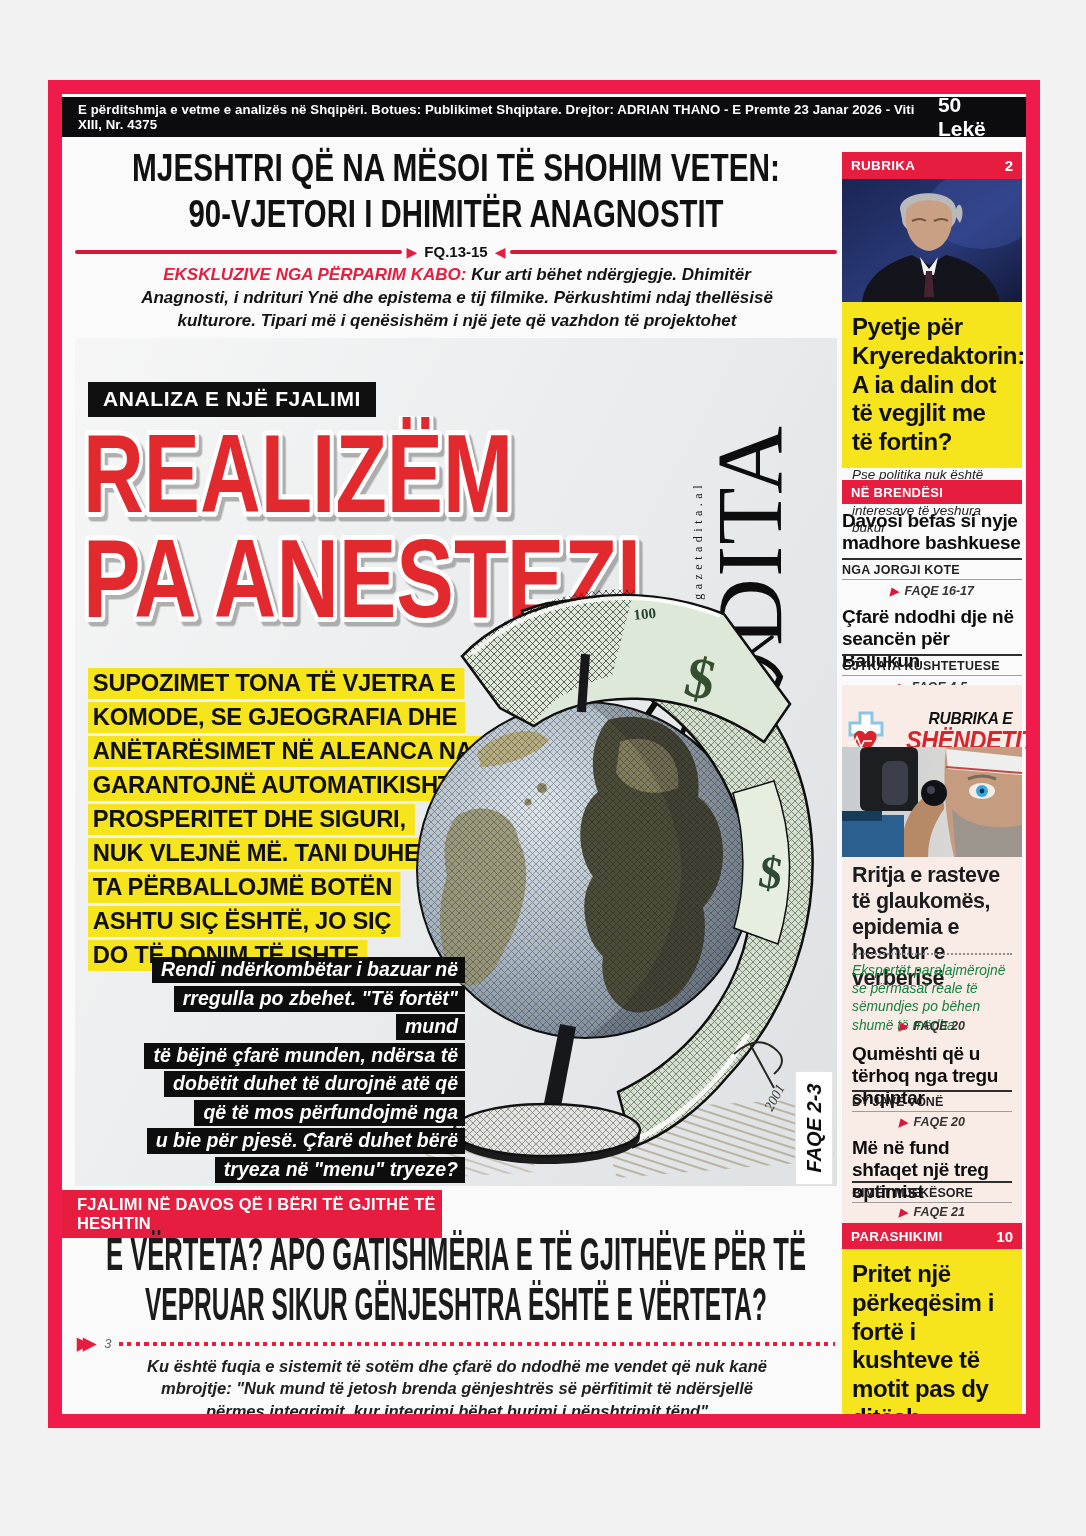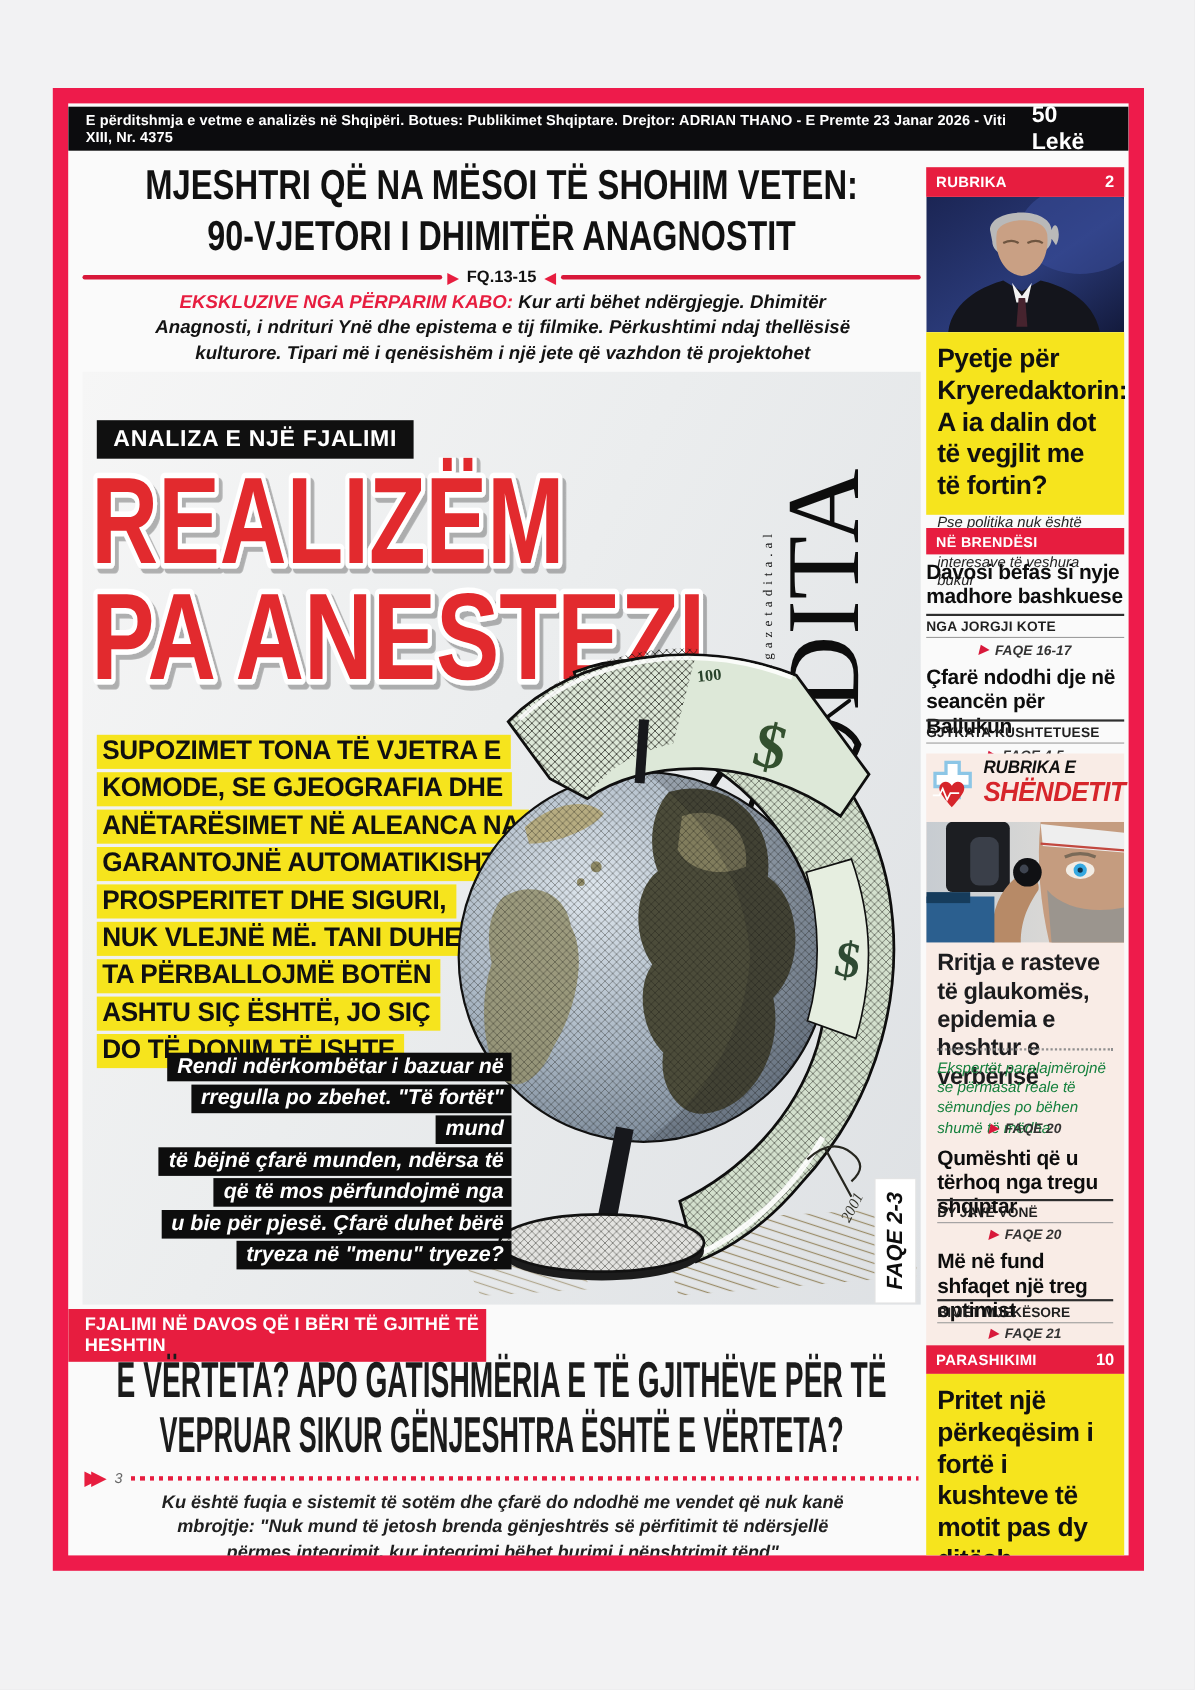--- a/index.html
+++ b/index.html
@@ -69,21 +69,21 @@
   .sb-yellow{left:780px;width:180px;background:#f6e41d;padding:11px 10px;box-sizing:border-box;}
   .sb-ytitle{font-size:24px;font-weight:800;line-height:1.2;color:#101010;letter-spacing:-.4px;}
   .sb-ydeck{margin-top:9px;font-style:italic;font-size:13.5px;line-height:1.32;color:#222;font-weight:500;}
   .sb-title{left:780px;width:180px;font-size:19px;font-weight:800;line-height:1.17;color:#0d0d0d;letter-spacing:-.3px;}
   .sb-byline{left:780px;width:180px;border-top:2px solid #2e2e2e;border-bottom:1px solid #9d9d9d;
              font-size:12.5px;font-weight:800;color:#1f1f1f;padding:3px 0 2px;letter-spacing:.2px;}
   .sb-page{left:780px;width:180px;display:flex;justify-content:center;align-items:center;gap:6px;
            font-style:italic;font-weight:700;font-size:12.5px;color:#333;}
   .tri{color:#d8183a;font-size:11px;line-height:1;}
   .health{left:780px;top:591px;width:180px;height:538px;background:#f9ece6;}
-  .hlogo{position:absolute;left:2px;top:4px;display:flex;align-items:center;gap:4px;}
+  .hlogo{position:absolute;left:2px;top:24px;display:flex;align-items:center;gap:16px;text-align:center;}
   .hlogo-txt{transform:scaleX(.94);transform-origin:left;}
   .hlogo-l1{font-style:italic;font-weight:800;font-size:16.5px;color:#101010;letter-spacing:-.2px;}
   .hlogo-l2{font-style:italic;font-weight:800;font-size:25px;color:#d6252b;letter-spacing:-.5px;margin-top:-2px;}
   .h-title{position:absolute;left:10px;top:178px;width:162px;font-size:21.5px;font-weight:700;
            color:#1c1c1e;line-height:1.2;letter-spacing:-.4px;}
   .h-dots{position:absolute;left:10px;top:268px;width:160px;border-top:2px dotted #8f8f8f;}
   .h-deck{position:absolute;left:10px;top:277px;width:160px;font-style:italic;font-size:13.8px;
           line-height:1.32;color:#15803d;}
   .h-page{position:absolute;width:180px;display:flex;justify-content:center;align-items:center;gap:6px;
           font-style:italic;font-weight:700;font-size:12.5px;color:#333;}
@@ -216,20 +216,21 @@
           <g>
             <path d="M 352,498 q 22,-20 40,-6 q 16,12 0,26 M 368,488 l 24,44" stroke="#26261f" stroke-width="2" fill="none"></path>
             <text x="390" y="556" font-size="14" font-style="italic" fill="#33332a" font-family="Liberation Serif,serif" transform="rotate(-62 390 556)">2001</text>
           </g>
         </svg>
 
         <div class="abs quote">
           <div class="qline"><span class="q">Rendi ndërkombëtar i bazuar në</span></div>
           <div class="qline"><span class="q">rregulla po zbehet. "Të fortët" mund</span></div>
           <div class="qline"><span class="q">të bëjnë çfarë munden, ndërsa të</span></div>
+          <div class="qline"><span class="q">dobëtit duhet të durojnë atë që</span></div>
           <div class="qline"><span class="q">që të mos përfundojmë nga</span></div>
           <div class="qline"><span class="q">u bie për pjesë. Çfarë duhet bërë</span></div>
           <div class="qline"><span class="q">tryeza në "menu" tryeze?</span></div>
         </div>
 
         <div class="abs faqe23">FAQE 2-3</div>
       </div>
 
       <div class="abs davosbar">FJALIMI NË DAVOS QË I BËRI TË GJITHË TË HESHTIN</div>
 

